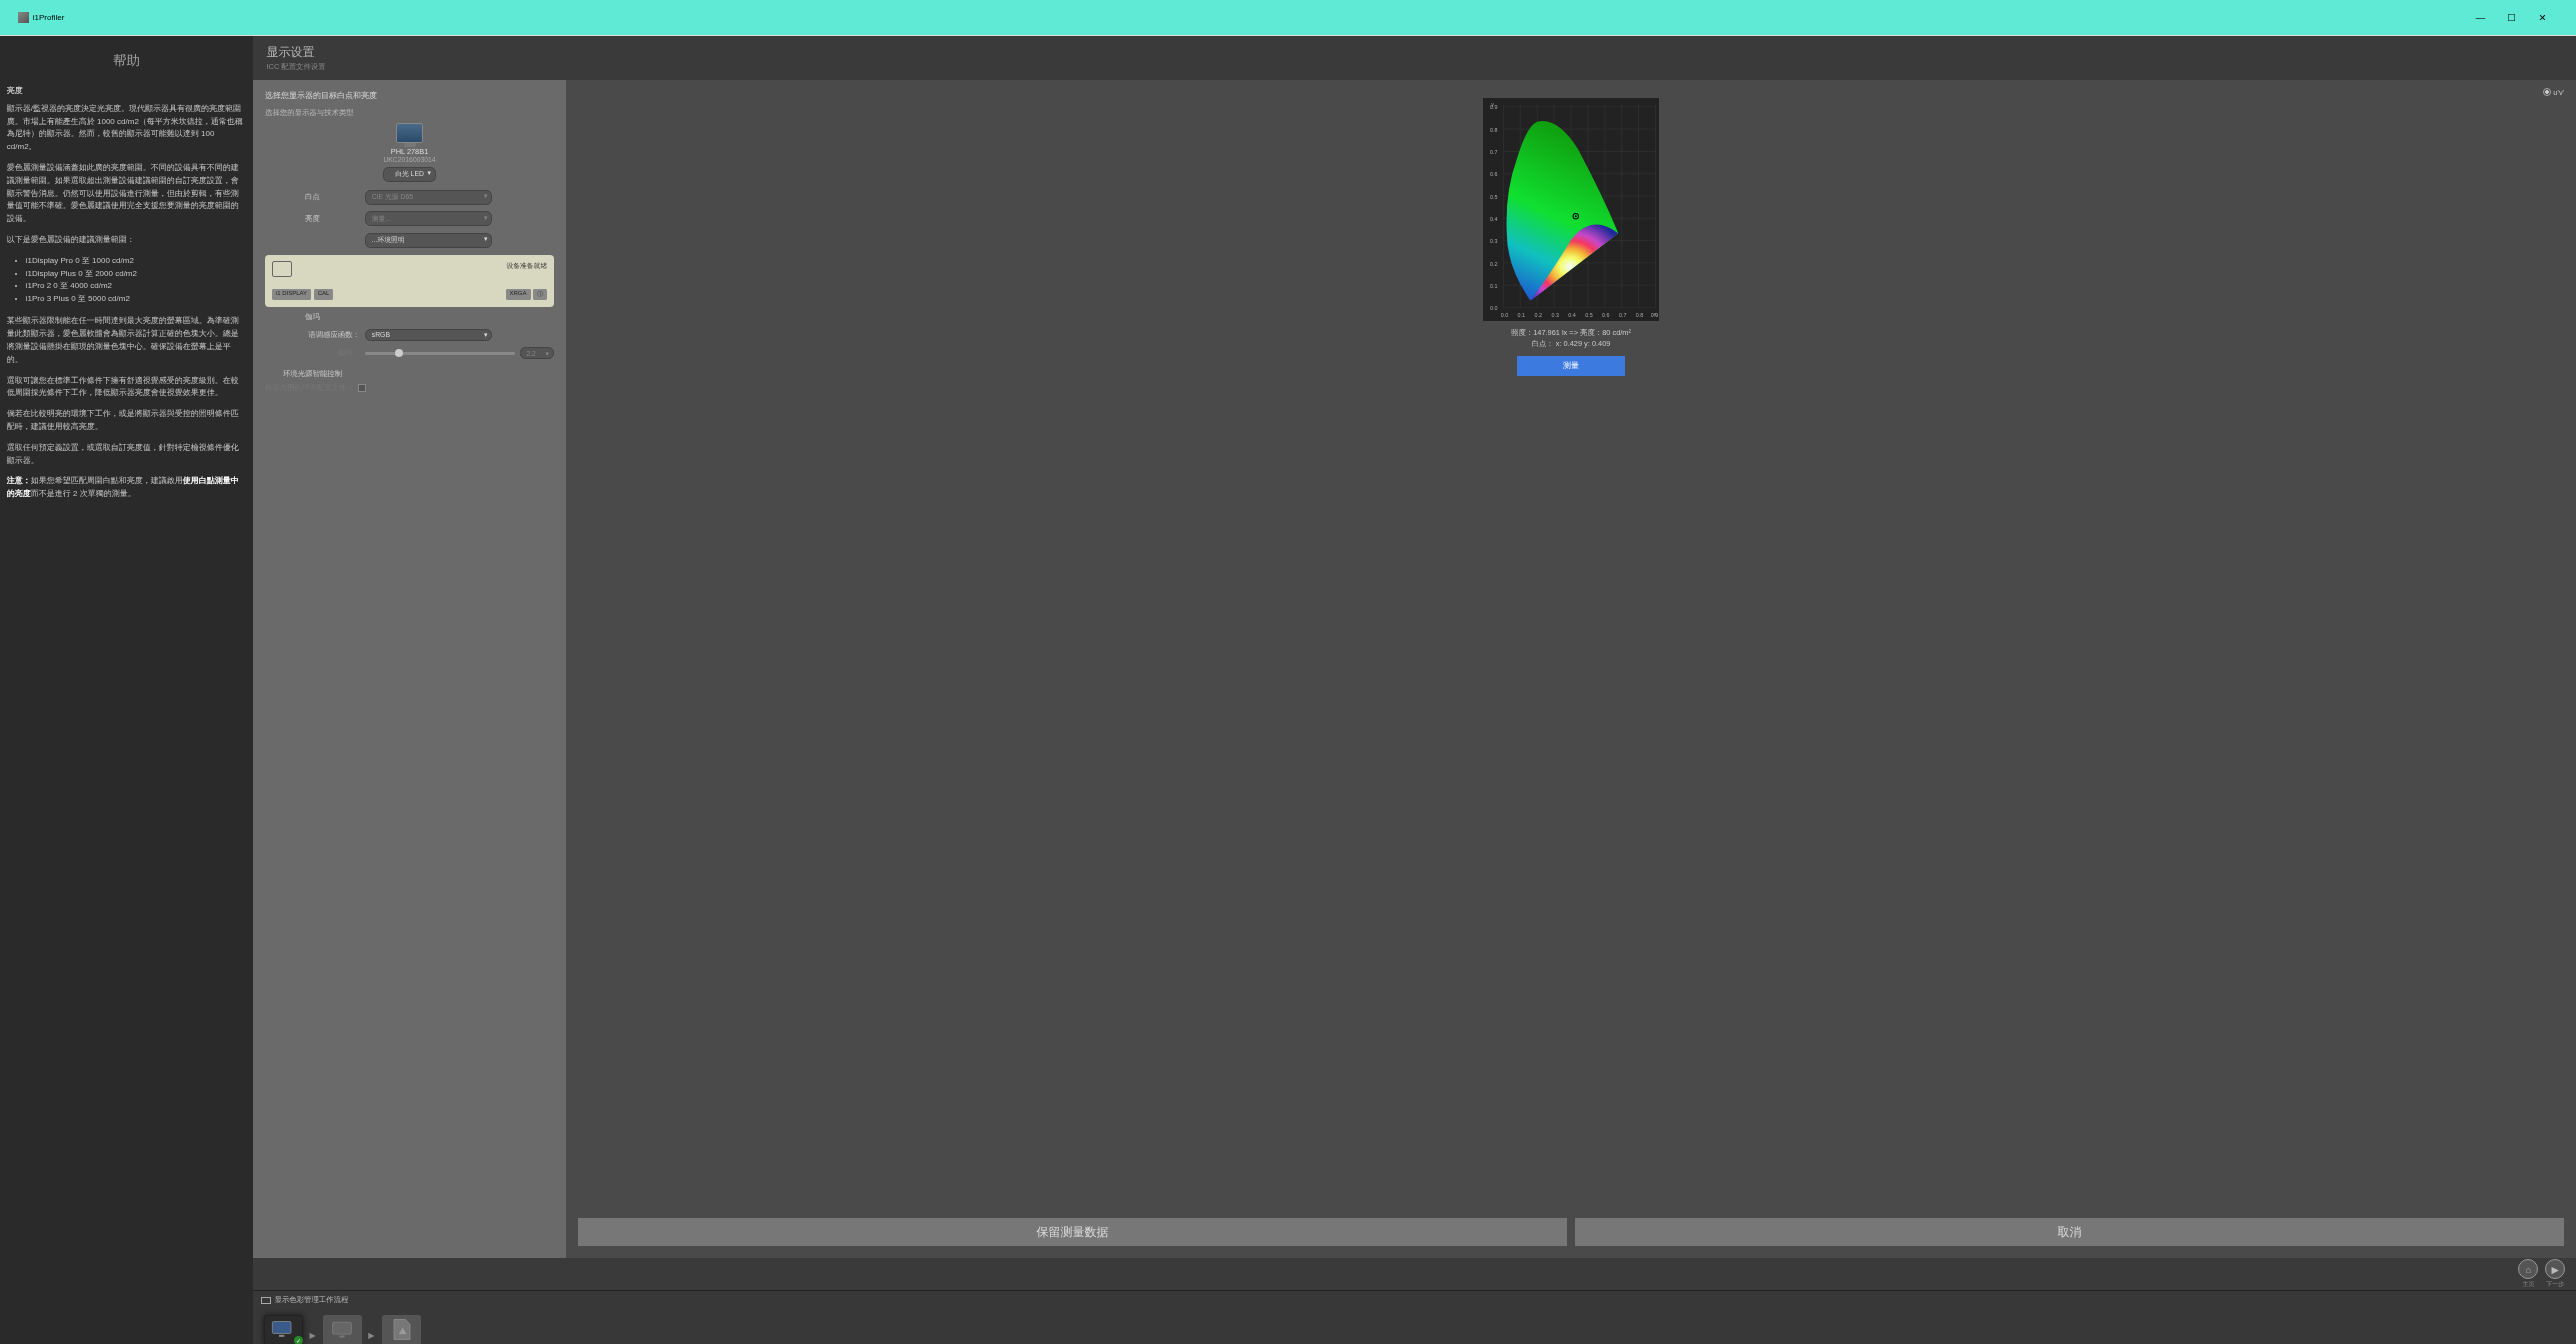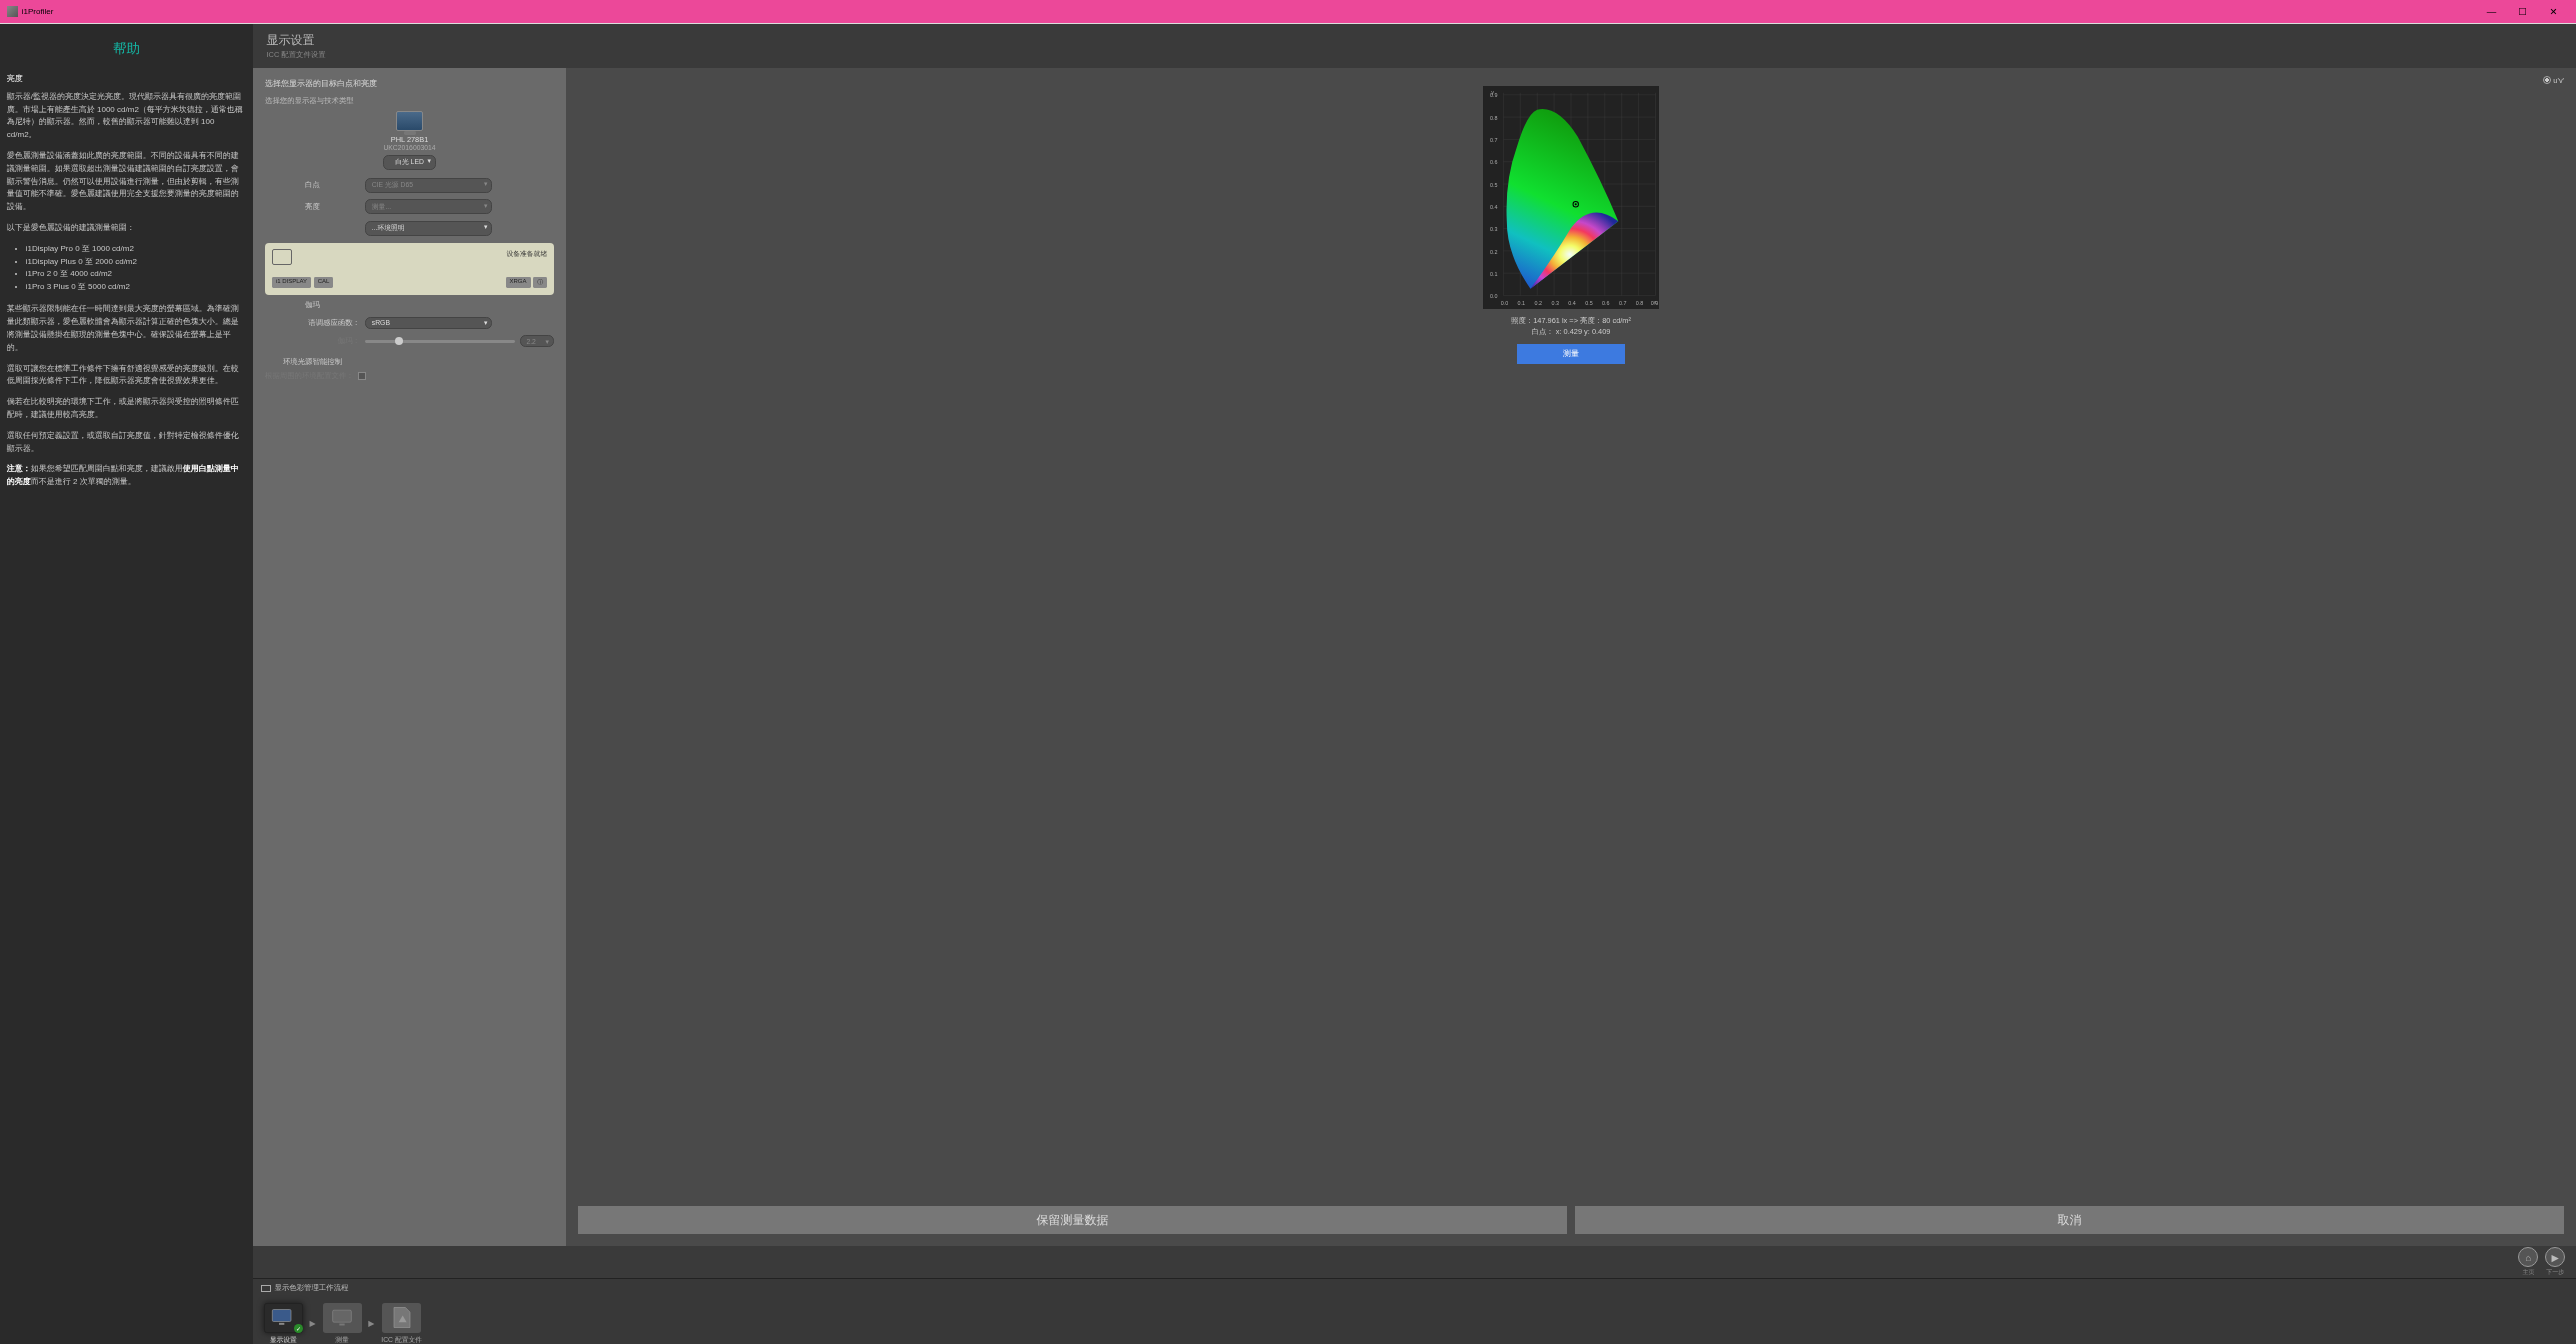--- a/index.html
+++ b/index.html
@@ -1,24 +1,24 @@
 <!DOCTYPE html>
 <html style="font-size:10.8px"><head>
 <meta charset="utf-8">
 <style>
 *{margin:0;padding:0;box-sizing:border-box;font-family:"Microsoft YaHei",Arial,sans-serif}
 body{background:#f0f0f0;overflow:hidden}
-.titlebar{height:24px;background:#ec4899;display:flex;align-items:center;padding:0 7px;border-bottom:0.7px solid #ddd}
+.titlebar{height:36px;background:#5eead4;display:flex;align-items:center;padding:0 18px;border-bottom:0.7px solid #ddd}
 .titlebar-icon{width:10.8px;height:10.8px;background:linear-gradient(135deg,#888,#555);margin-right:4px}
 .titlebar-text{font-size:8px;flex:1}
 .titlebar-btns{display:flex;gap:0}
 .titlebar-btn{width:31px;height:20px;display:flex;align-items:center;justify-content:center;font-size:9.5px;cursor:pointer}
 .app{display:flex;height:calc(100vh - 20px)}
 .help-panel{width:253px;background:#2a2a2a;color:#d0d0d0;padding:13.5px 6.8px;overflow-y:auto;font-size:8px;line-height:1.6}
-.help-title{text-align:center;font-size:13.5px;color:#14b8a6;margin-bottom:13.5px;font-weight:normal}
+.help-title{text-align:center;font-size:13.5px;color:#a3a3a3;margin-bottom:13.5px;font-weight:normal}
 .help-heading{color:#fff;font-size:8px;margin-bottom:5.4px}
 .help-para{margin-bottom:8px;color:#c8c8c8}
 .help-list{margin:6.8px 0 9.5px 19px}
 .help-list li{color:#c8c8c8}
 .help-bold{color:#fff;font-weight:bold}
 .main-area{flex:1;display:flex;flex-direction:column;background:#3a3a3a}
 .main-header{padding:8px 13.5px;background:#3a3a3a}
 .main-title{color:#b8b8b8;font-size:12px;font-weight:normal}
 .main-subtitle{color:#888;font-size:7.4px;margin-top:1.4px}
 .content-row{flex:1;display:flex;background:#6a6a6a;padding:0;overflow:hidden}

